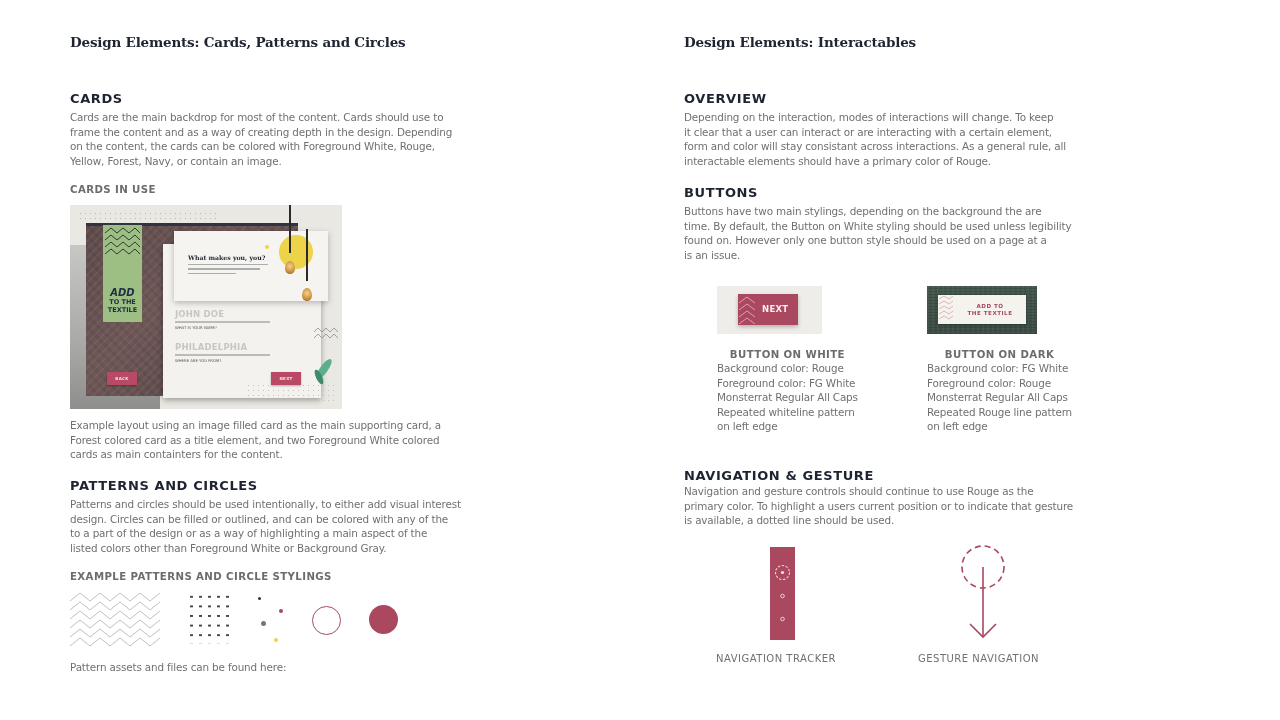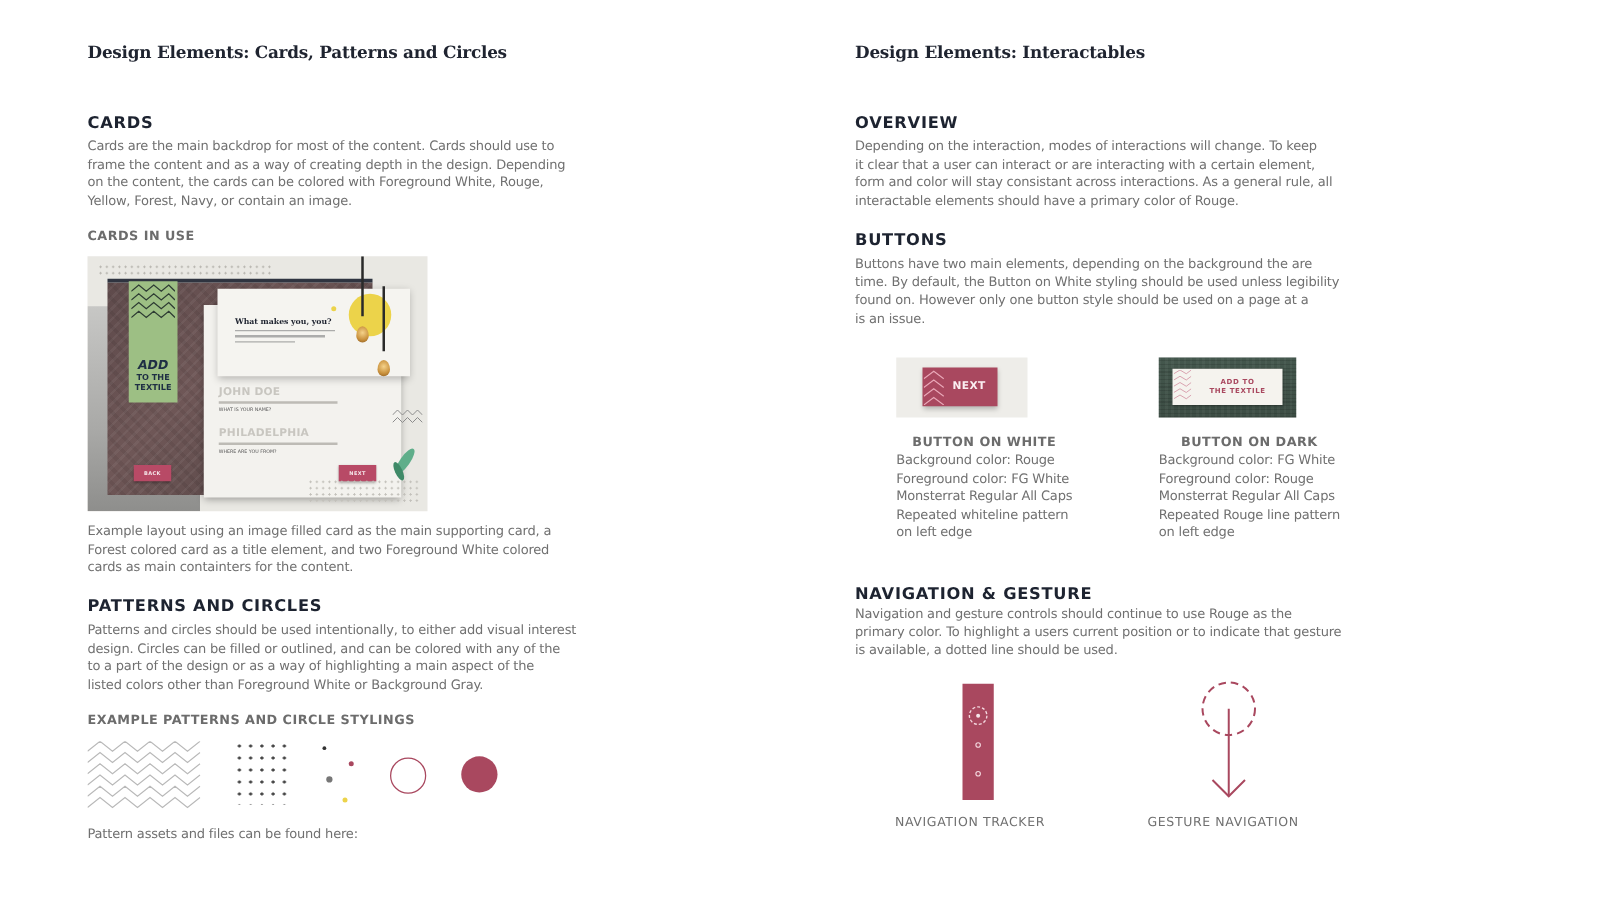--- a/index.html
+++ b/index.html
@@ -294,21 +294,21 @@
 <div class="h2" style="left:684px; top:91px;">OVERVIEW</div>
 <div class="p" style="left:684px; top:110px;">
   <span class="line">Depending on the interaction, modes of interactions will change. To keep</span>
   <span class="line">it clear that a user can interact or are interacting with a certain element,</span>
   <span class="line">form and color will stay consistant across interactions. As a general rule, all</span>
   <span class="line">interactable elements should have a primary color of Rouge.</span>
 </div>
 
 <div class="h2" style="left:684px; top:185px;">BUTTONS</div>
 <div class="p" style="left:684px; top:204px;">
-  <span class="line">Buttons have two main elements, depending on the background the are</span>
+  <span class="line">Buttons have two main stylings, depending on the background the are</span>
   <span class="line">time. By default, the Button on White styling should be used unless legibility</span>
   <span class="line">found on. However only one button style should be used on a page at a</span>
   <span class="line">is an issue.</span>
 </div>
 
 <div class="btn-white-bg"></div>
 <button class="btn-rouge">
   <svg width="18" height="29" viewBox="0 0 18 29">
     <g fill="none" stroke="#e9a8b8" stroke-width="0.9">
       <polyline points="0,8 8,2 16,8"></polyline>

